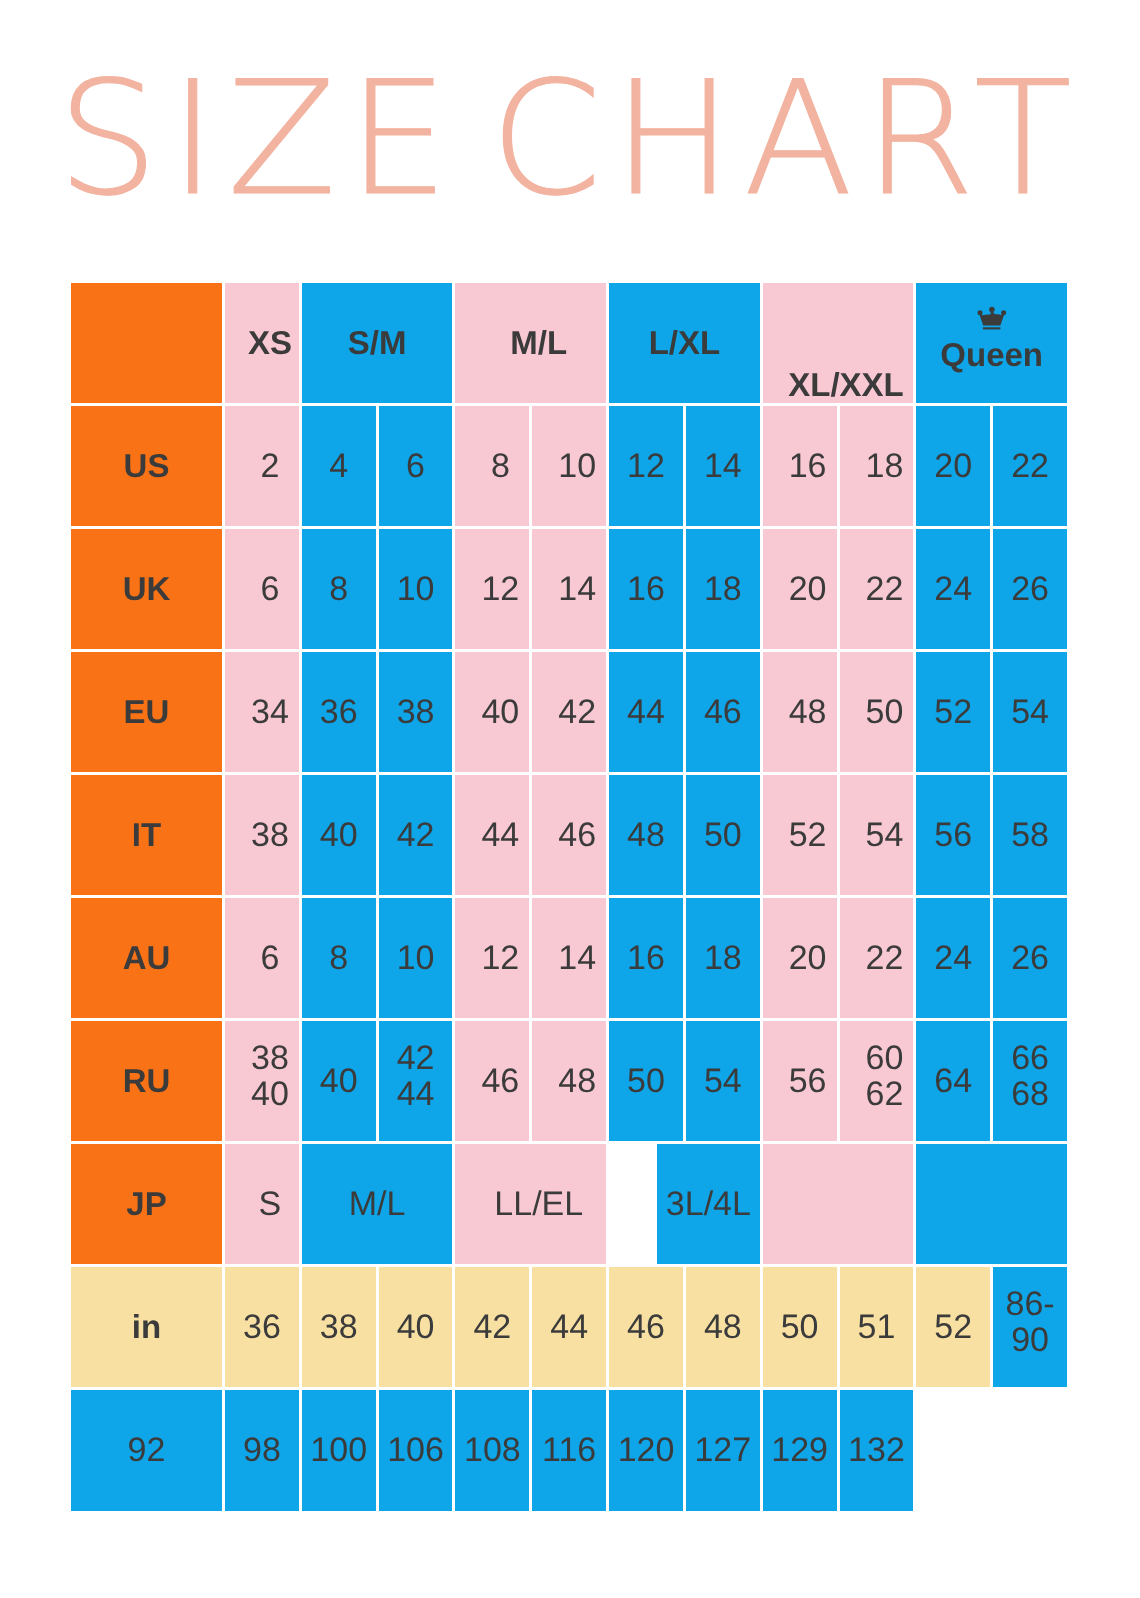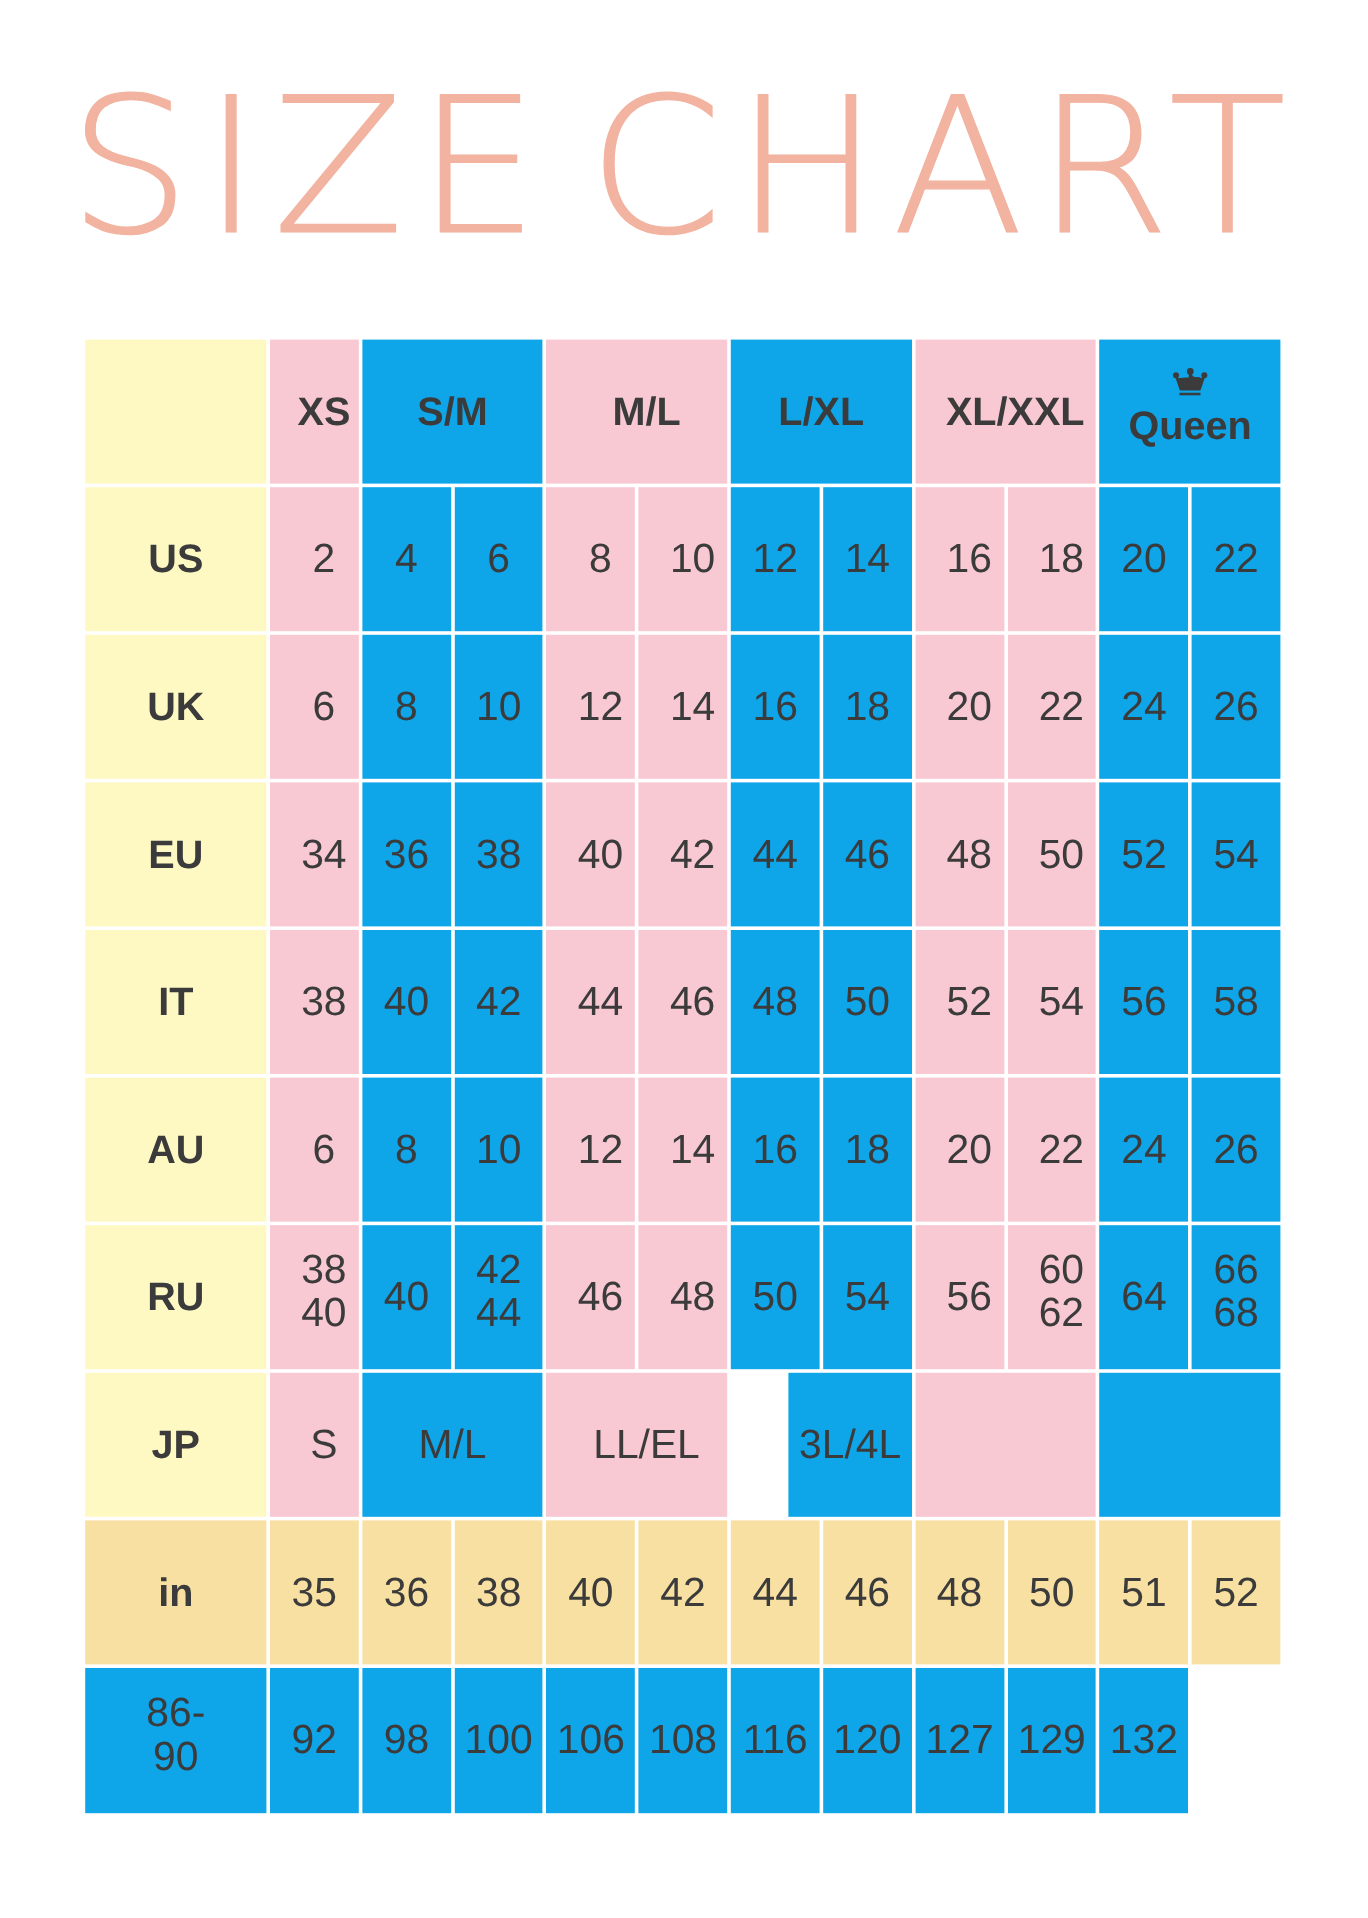--- a/index.html
+++ b/index.html
@@ -16,21 +16,21 @@
     transform:scaleX(1.02);transform-origin:0 0;}
 
   .grid{position:absolute;left:71px;top:283px;width:996px;height:1228px;
         display:grid;
         grid-template-columns:151px repeat(11, 1fr);
         grid-template-rows:120px repeat(8,120px) 121px;
         gap:3px;}
 
   .cell{display:flex;align-items:center;justify-content:center;
         font-size:34px;color:#3b3b3b;line-height:1.06;text-align:center;}
-  .salmon{background:#fef9c3;}
+  .salmon{background:#f97316;}
   .pink{background:#F8C8D3;padding-left:16px;}
   .peach{background:#0ea5e9;}
   .yellow{background:#F8E0A2;}
 
   .rowlabel{font-weight:700;font-size:33px;}
   .hdr{font-weight:700;font-size:33px;}
   .queen{flex-direction:column;gap:0px;position:relative;top:0px;}
   .crown{display:block;margin-bottom:0px;position:relative;top:-8px;}
   .two-line{line-height:1.06;}
   .two-line span{position:relative;top:-5px;}
@@ -47,21 +47,21 @@
       </div>
       <div class="cell peach hdr" style="grid-column: span 2;">
         <span>S/M</span>
       </div>
       <div class="cell pink hdr" style="grid-column: span 2;">
         <span>M/L</span>
       </div>
       <div class="cell peach hdr" style="grid-column: span 2;">
         <span>L/XL</span>
       </div>
-      <div class="cell pink hdr" style="grid-column: span 2;">
+      <div class="cell pink hdr" style="grid-column: span 2; align-items: flex-end;">
         <span>XL/XXL</span>
       </div>
       <div class="cell peach hdr queen" style="grid-column: span 2;">
         <svg class="crown" width="30" height="24" viewBox="0 0 30 24">
           <path fill="#3b3b3b" d="M1.6 5.9 L4.1 7.0 L5.1 9.2 Q10.2 8.2 13.5 8.6 L13.9 4.2 L15.9 4.2 Q16.4 8.6 19.6 8.2 Q23.2 8.0 24.1 9.2 L25.5 7.0 L28.0 5.9 L23.4 19.5 L6.2 19.5 Z"></path>
           <circle cx="3.0" cy="6.7" r="2.5" fill="#3b3b3b"></circle>
           <circle cx="14.9" cy="3.5" r="2.8" fill="#3b3b3b"></circle>
           <circle cx="26.6" cy="6.8" r="2.5" fill="#3b3b3b"></circle>
           <rect x="5.9" y="21.3" width="17.5" height="2.1" fill="#3b3b3b"></rect>
         </svg>
@@ -301,23 +301,20 @@
       <div class="cell pink" style="grid-column: span 2;">
         <span></span>
       </div>
       <div class="cell peach" style="grid-column: span 2;">
         <span></span>
       </div>
       <div class="cell yellow rowlabel">
         <span>in</span>
       </div>
       <div class="cell yellow">
-        <span>35</span>
-      </div>
-      <div class="cell yellow">
         <span>36</span>
       </div>
       <div class="cell yellow">
         <span>38</span>
       </div>
       <div class="cell yellow">
         <span>40</span>
       </div>
       <div class="cell yellow">
         <span>42</span>

